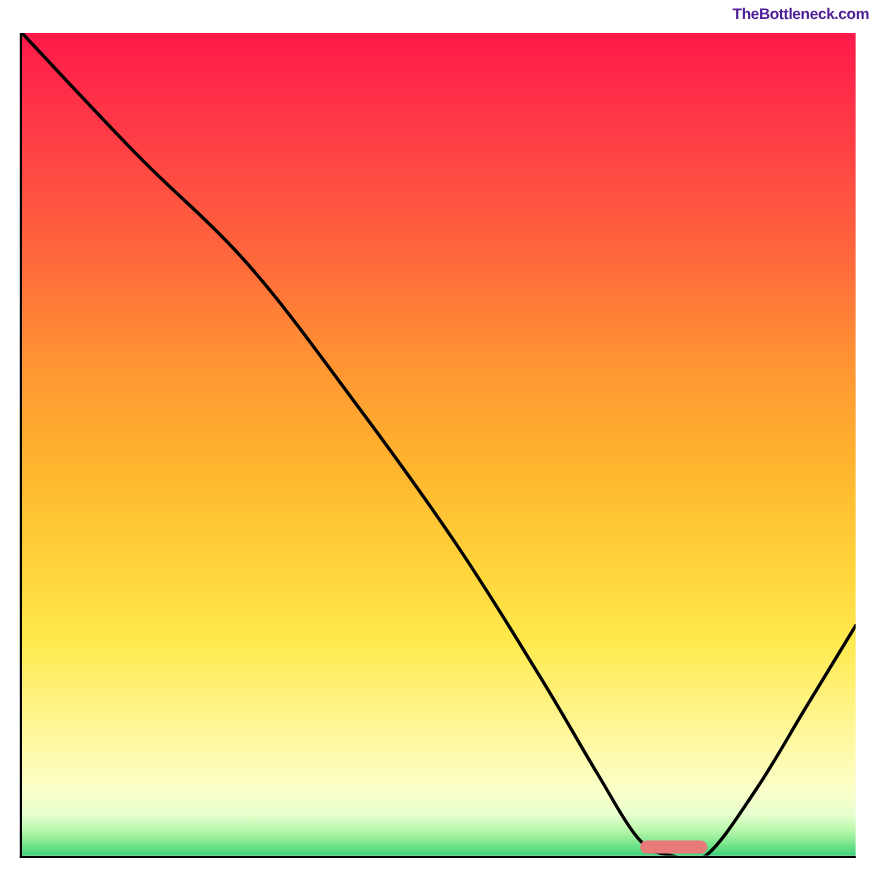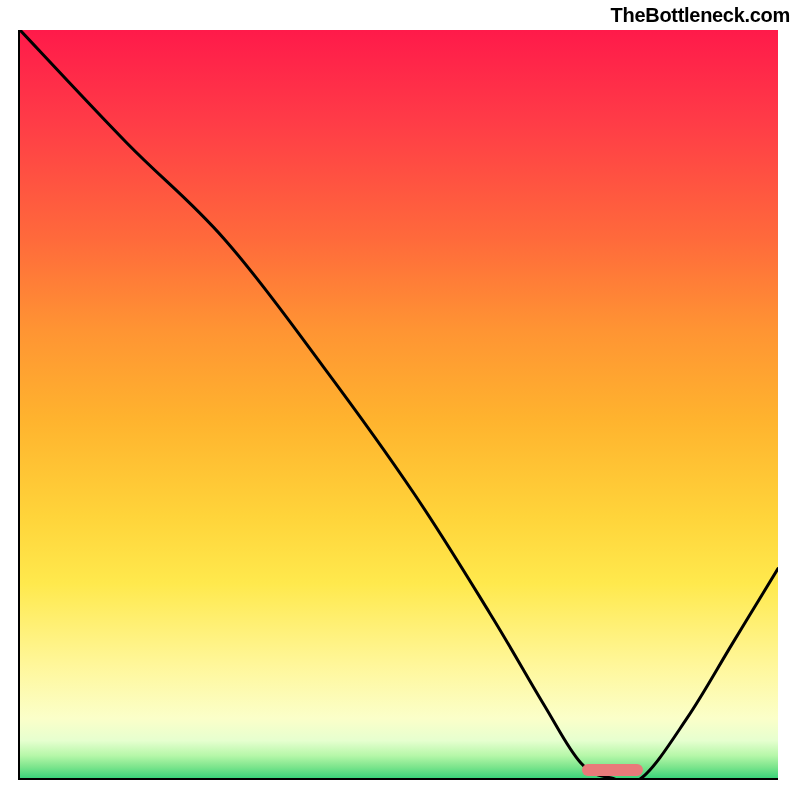--- a/index.html
+++ b/index.html
@@ -14,23 +14,23 @@
   .frame {
     position: relative;
     width: 800px;
     height: 800px;
     box-sizing: border-box;
   }
   .watermark {
     position: absolute;
     top: 4px;
     right: 10px;
-    font-size: 20px;
+    font-size: 14px;
     font-weight: 600;
-    color: #000000;
+    color: #4c1d95;
     letter-spacing: -0.3px;
     user-select: none;
   }
   .plot-area {
     position: absolute;
     left: 18px;
     top: 30px;
     width: 760px;
     height: 750px;
     border: 2px solid #000000;

